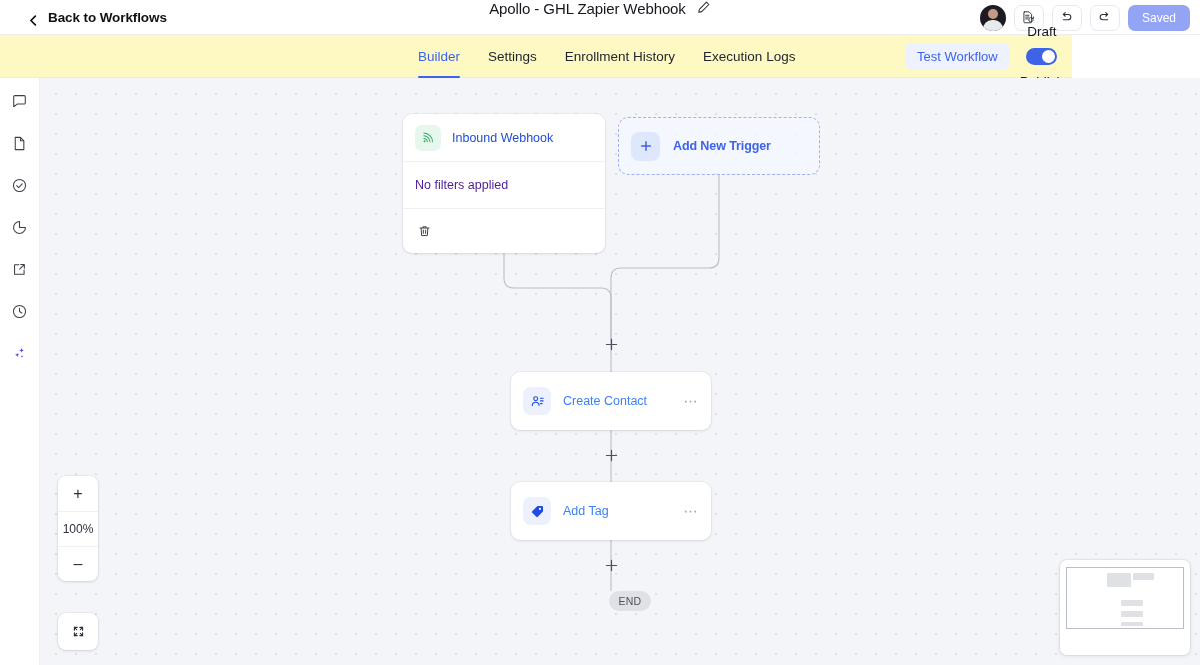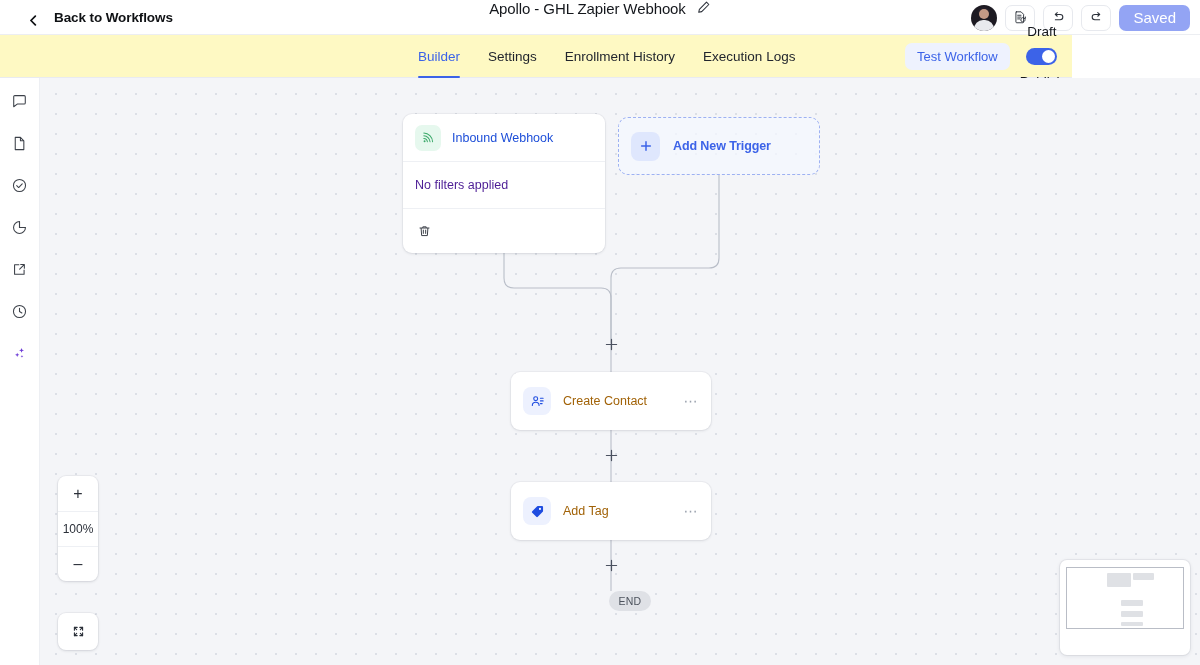--- a/index.html
+++ b/index.html
@@ -12,21 +12,21 @@
 
   
   .topbar {
     position: absolute; left: 0; top: 0; width: 1200px; height: 35px;
     background: #ffffff;
     border-bottom: 1px solid #eceef2;
     display: flex; align-items: center;
   }
   .back-link {
     position: absolute; left: 28px; top: 0; height: 35px;
-    display: flex; align-items: center; gap: 15px;
+    display: flex; align-items: center; gap: 9px;
     cursor: pointer;
   }
   .back-chevron { width: 11px; height: 11px; display: block; }
   .back-label { font-size: 13.5px; color: #0f1114; font-weight: 600; letter-spacing: -0.1px; }
 
   .title-wrap {
     position: absolute; left: 0; top: 0; width: 1200px; height: 35px;
     display: flex; align-items: flex-start; justify-content: center; gap: 10px;
     pointer-events: none;
   }
@@ -55,21 +55,21 @@
     border-radius: 9px 9px 0 0; background: #e9eaee;
   }
   .icon-btn {
     width: 30px; height: 26px; border: 1px solid #e7e9ee; border-radius: 7px;
     background: #fff; display: flex; align-items: center; justify-content: center;
     cursor: pointer; flex: none;
   }
   .saved-btn {
     height: 26px; padding: 0 14px; border-radius: 7px;
     background: #93a4f4; color: #ffffff;
-    font-size: 15px; font-weight: 500;
+    font-size: 12px; font-weight: 500;
     display: flex; align-items: center; justify-content: center;
     cursor: pointer; border: none; flex: none;
   }
 
   
   .tabbar {
     position: absolute; left: 0; top: 35px; width: 1072px; height: 43px;
     background: #fef9c3; border-bottom: 1px solid #e9ebf0; padding-left: 9px;
   }
   .tabs {
@@ -166,21 +166,21 @@
 
   
   .action-card {
     width: 200px; height: 58px; display: flex; align-items: center;
     padding: 0 12px; gap: 12px;
   }
   .act-icon-box {
     width: 28px; height: 28px; border-radius: 8px; background: #edf1fe;
     display: flex; align-items: center; justify-content: center; flex: none;
   }
-  .act-label { font-size: 12.5px; color: #a16207; flex: 1; }
+  .act-label { font-size: 12.5px; color: #3b82f6; flex: 1; }
   .act-dots { font-size: 14px; color: #9aa1ad; letter-spacing: 1.5px; cursor: pointer; line-height: 1; }
 
   .card-create { left: 471px; top: 294px; }
   .card-tag { left: 471px; top: 404px; }
 
   
   .edge-plus {
     position: absolute; width: 13px; height: 13px; cursor: pointer;
   }
   .end-pill {

